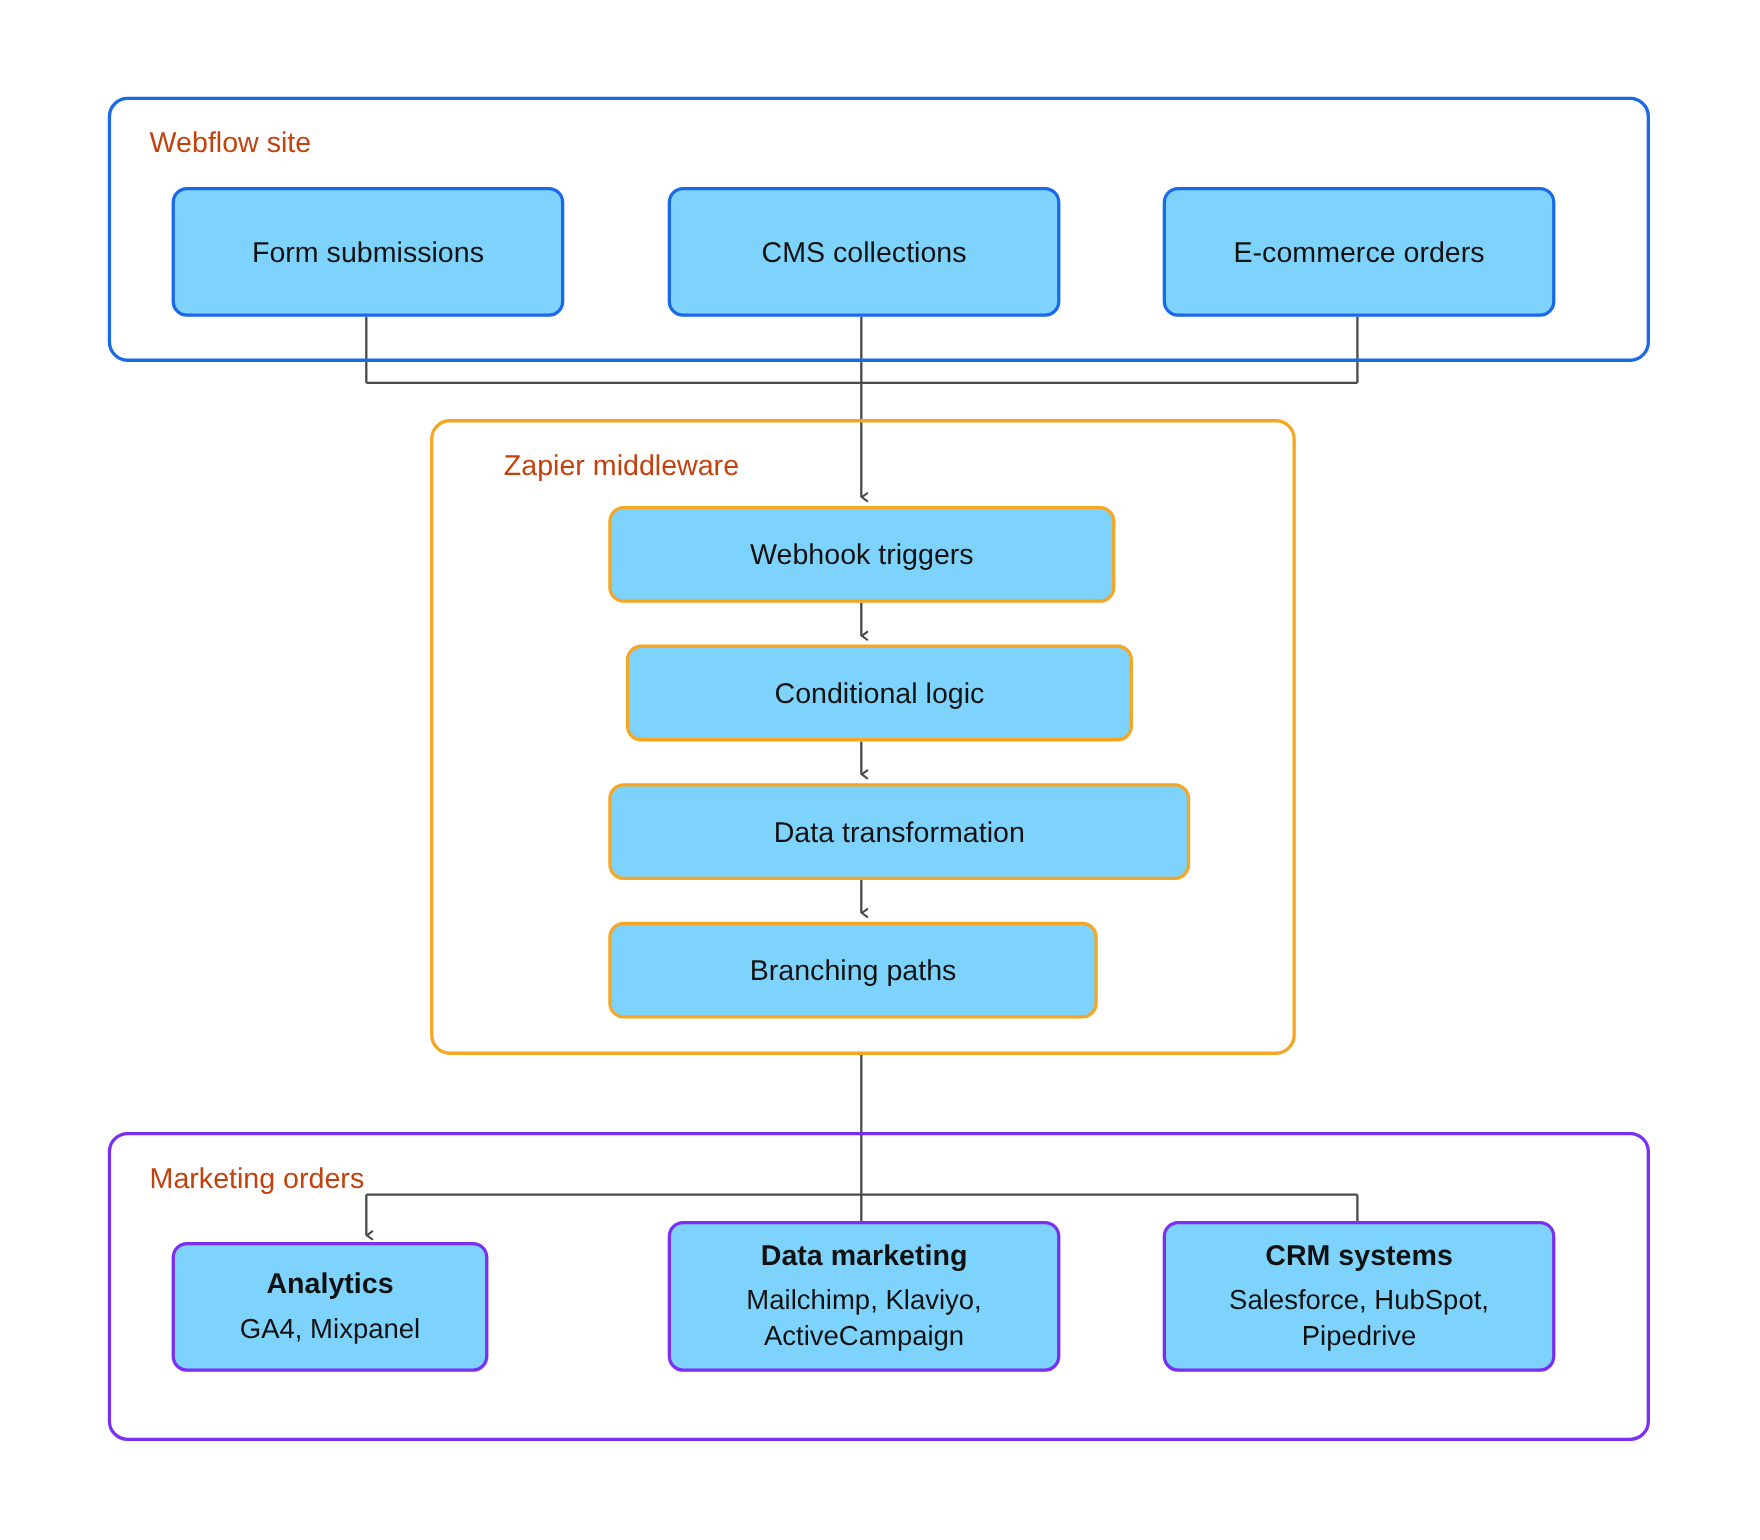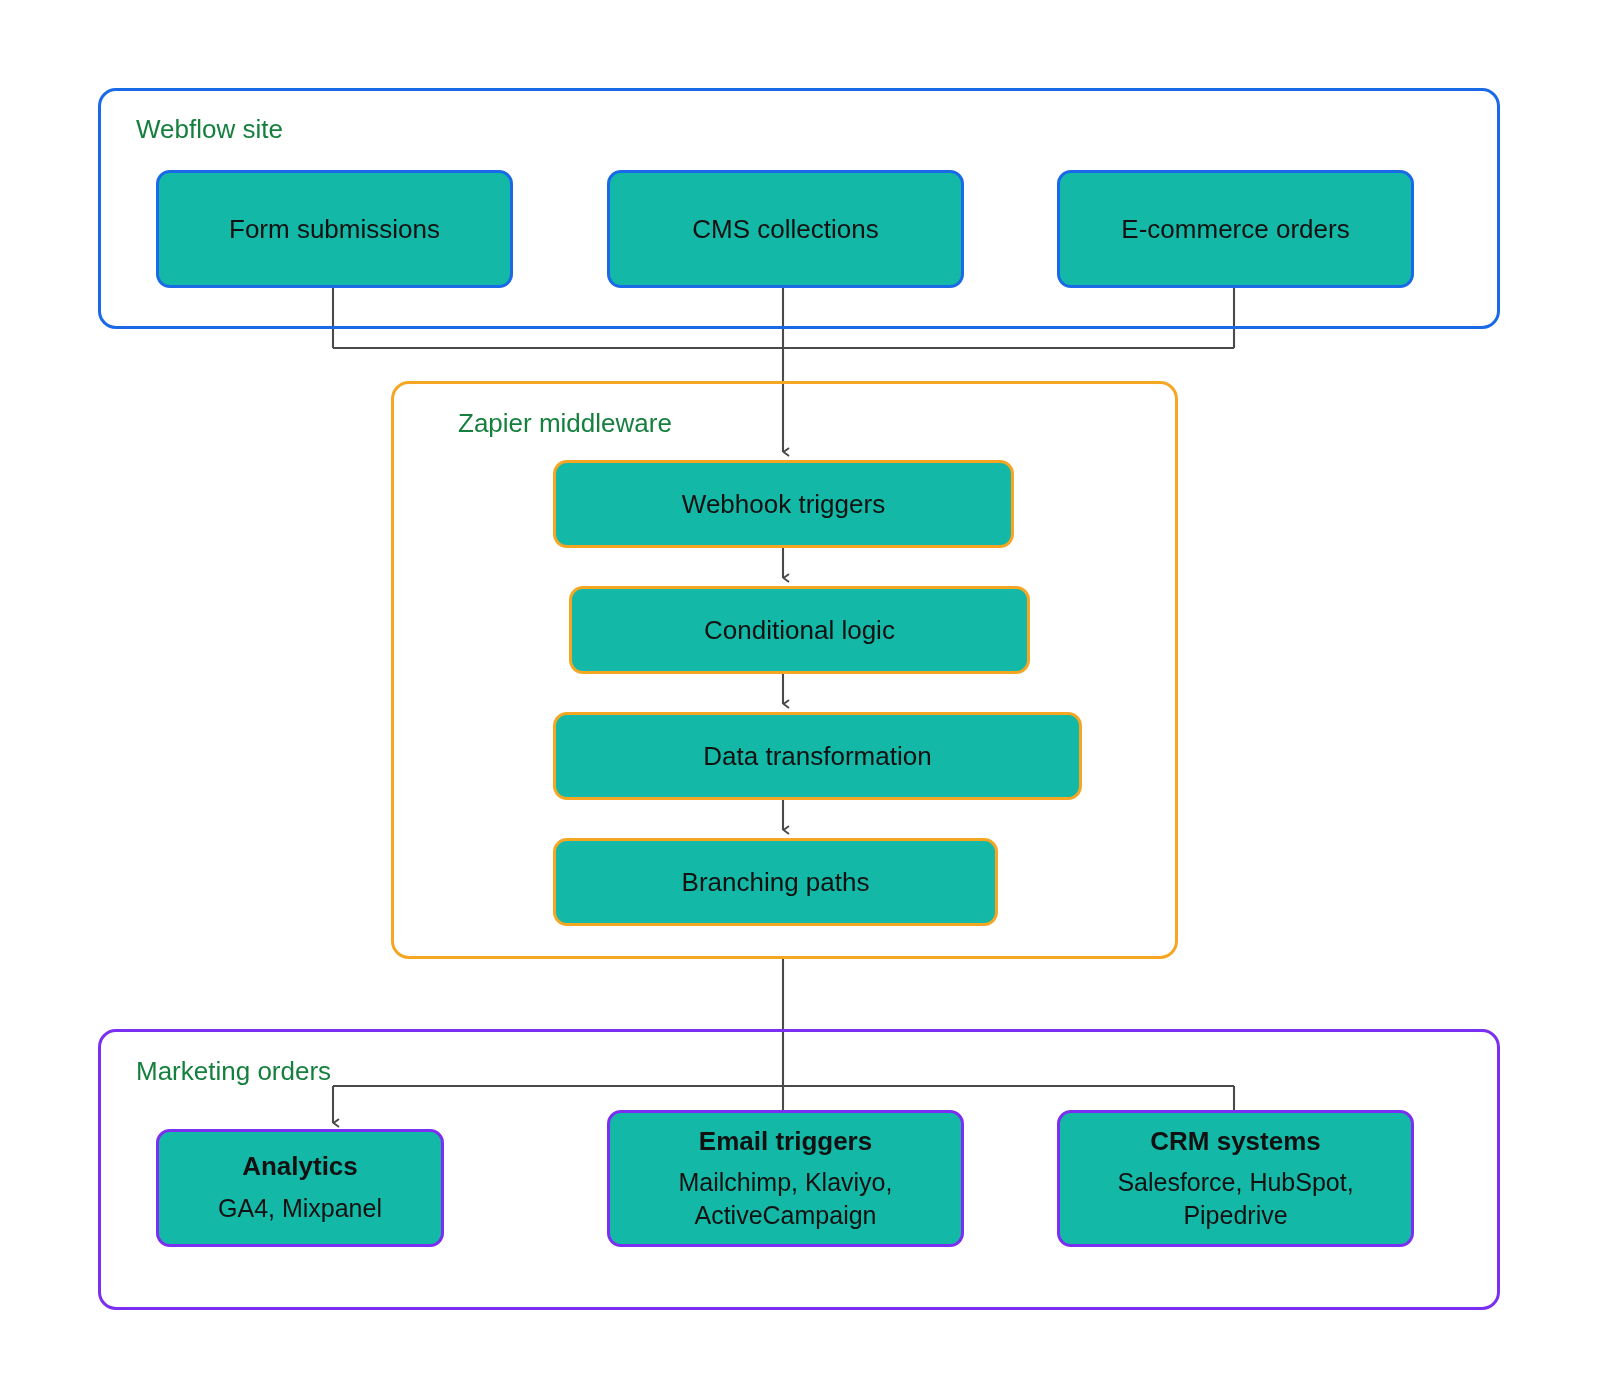--- a/index.html
+++ b/index.html
@@ -35,31 +35,31 @@
     box-sizing: border-box;
     border-style: solid;
     border-width: 3px;
     border-radius: 18px;
     background: transparent;
   }
   .group-label {
     position: absolute;
     font-size: 26px;
     line-height: 1;
-    color: #15803d;
+    color: #c2410c;
     white-space: nowrap;
   }
   
   .node {
     position: absolute;
     box-sizing: border-box;
     border-style: solid;
     border-width: 3px;
     border-radius: 14px;
-    background: #14b8a6;
+    background: #7dd3fc;
     display: flex;
     flex-direction: column;
     align-items: center;
     justify-content: center;
     text-align: center;
     padding: 6px 14px;
   }
   .node-title {
     font-size: 26px;
     line-height: 1.18;
@@ -148,21 +148,21 @@
 
   <div class="group c-purple" style="left:98px; top:1029px; width:1402px; height:281px;"></div>
   <div class="group-label" style="left:136px; top:1058px;">Marketing orders</div>
 
   <div class="node c-purple" style="left:156px; top:1129px; width:288px; height:118px;">
     <div class="node-title bold">Analytics</div>
     <div class="node-sub">GA4, Mixpanel</div>
   </div>
 
   <div class="node c-purple" style="left:607px; top:1110px; width:357px; height:137px;">
-    <div class="node-title bold">Email triggers</div>
+    <div class="node-title bold">Data marketing</div>
     <div class="node-sub">Mailchimp, Klaviyo, ActiveCampaign</div>
   </div>
 
   <div class="node c-purple" style="left:1057px; top:1110px; width:357px; height:137px;">
     <div class="node-title bold">CRM systems</div>
     <div class="node-sub">Salesforce, HubSpot, Pipedrive</div>
   </div>
 
 </div>
 

